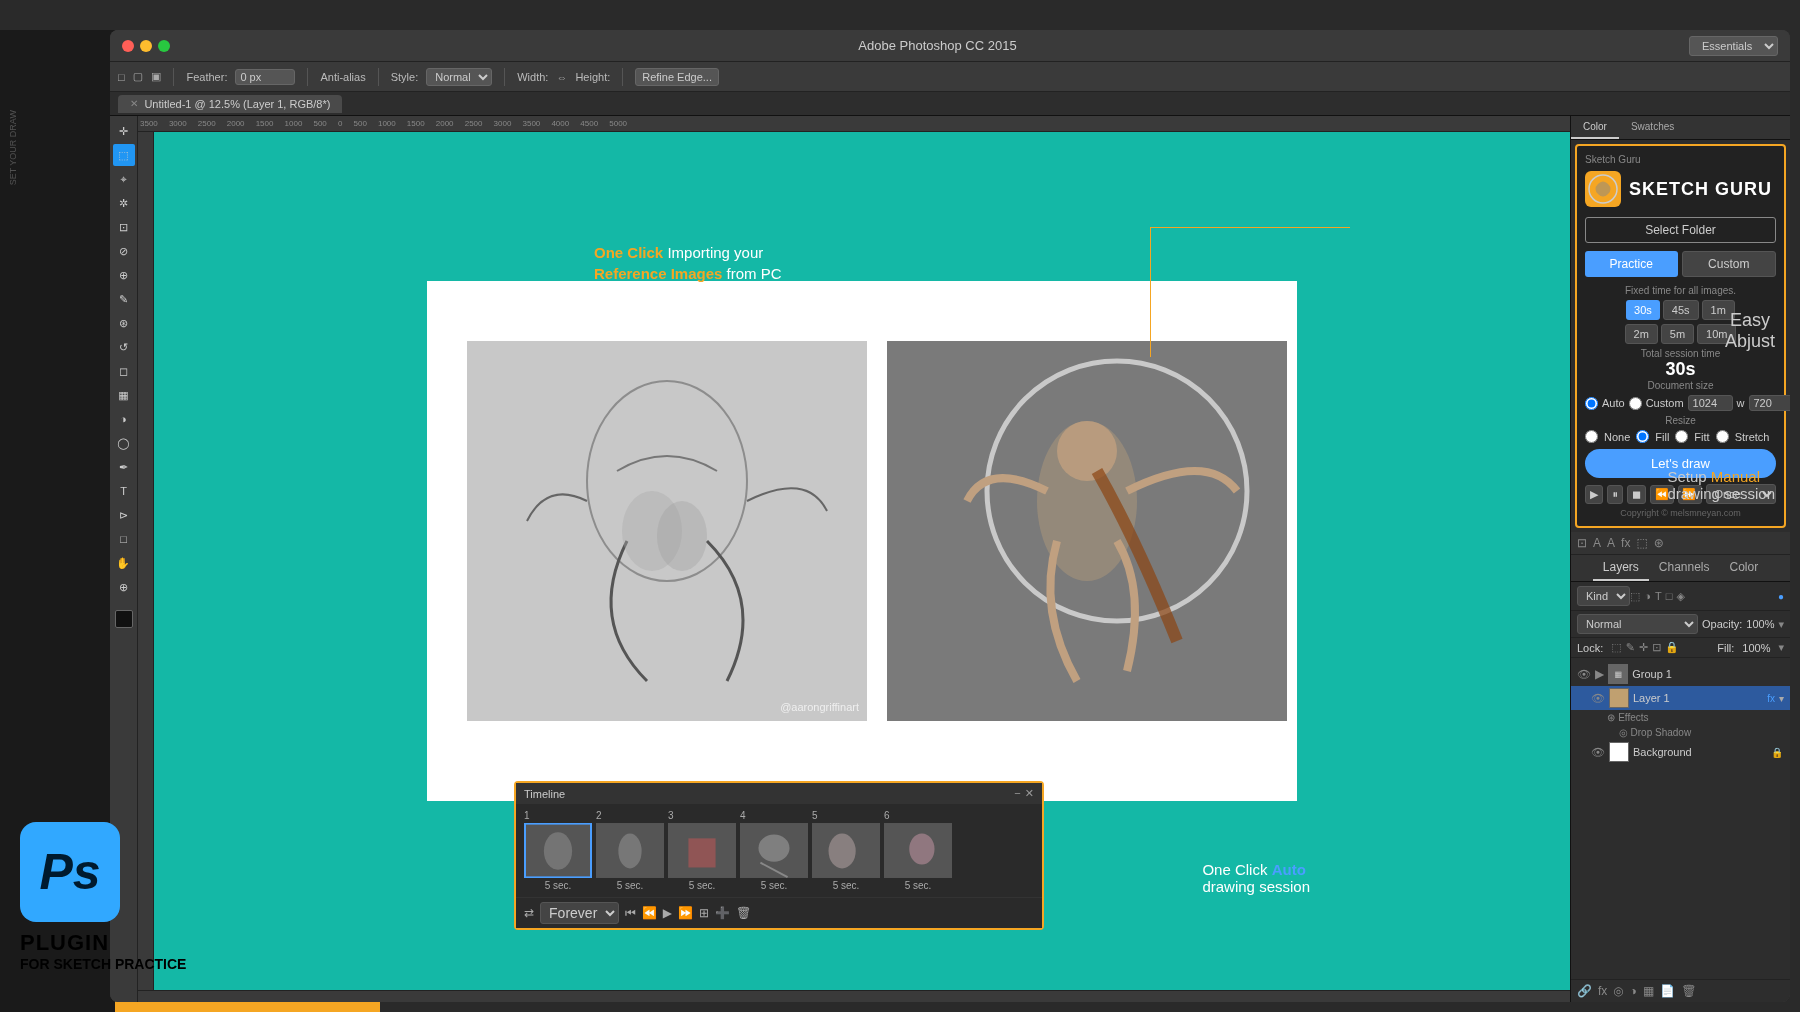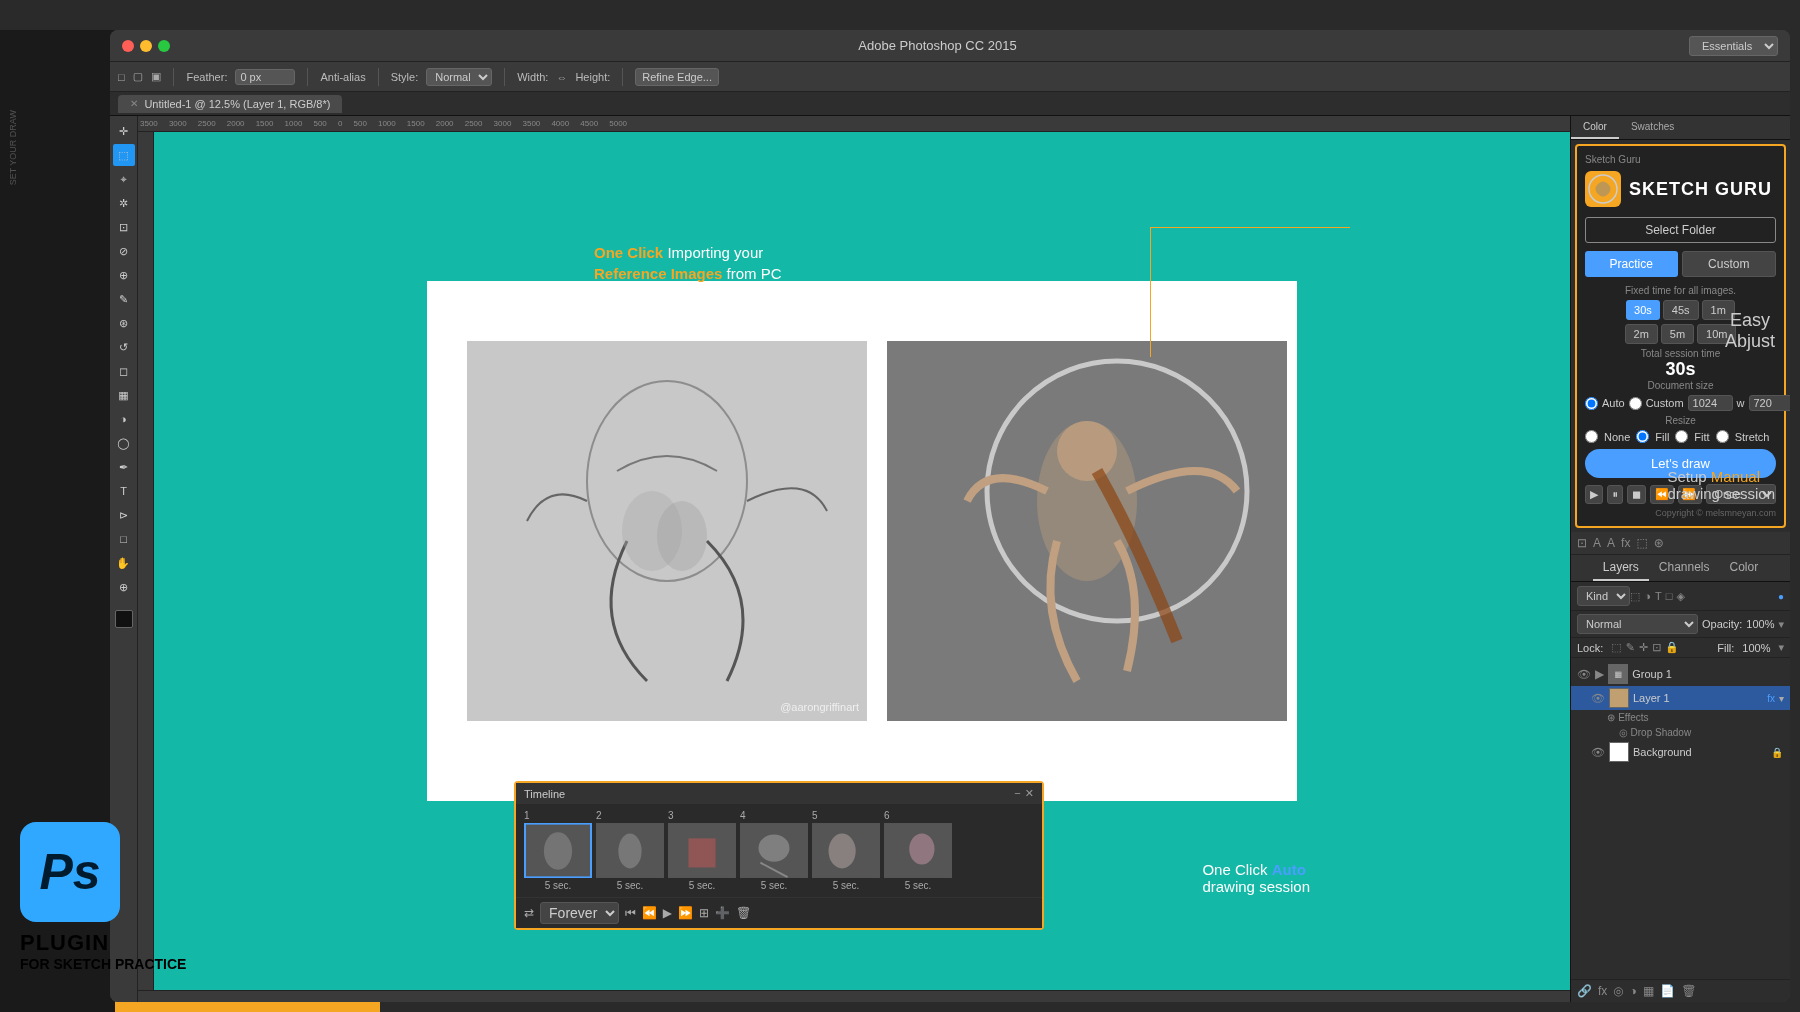--- a/index.html
+++ b/index.html
@@ -540,21 +540,21 @@
       color: #ccc;
       border-radius: 3px;
       padding: 2px 4px;
       font-size: 11px;
       flex: 1;
     }
 
     .plugin-copyright {
       font-size: 9px;
       color: #666;
-      text-align: right;
+      text-align: center;
       margin-top: 2px;
     }
 
     
     .layers-panel {
       flex: 1;
       display: flex;
       flex-direction: column;
       overflow: hidden;
     }

